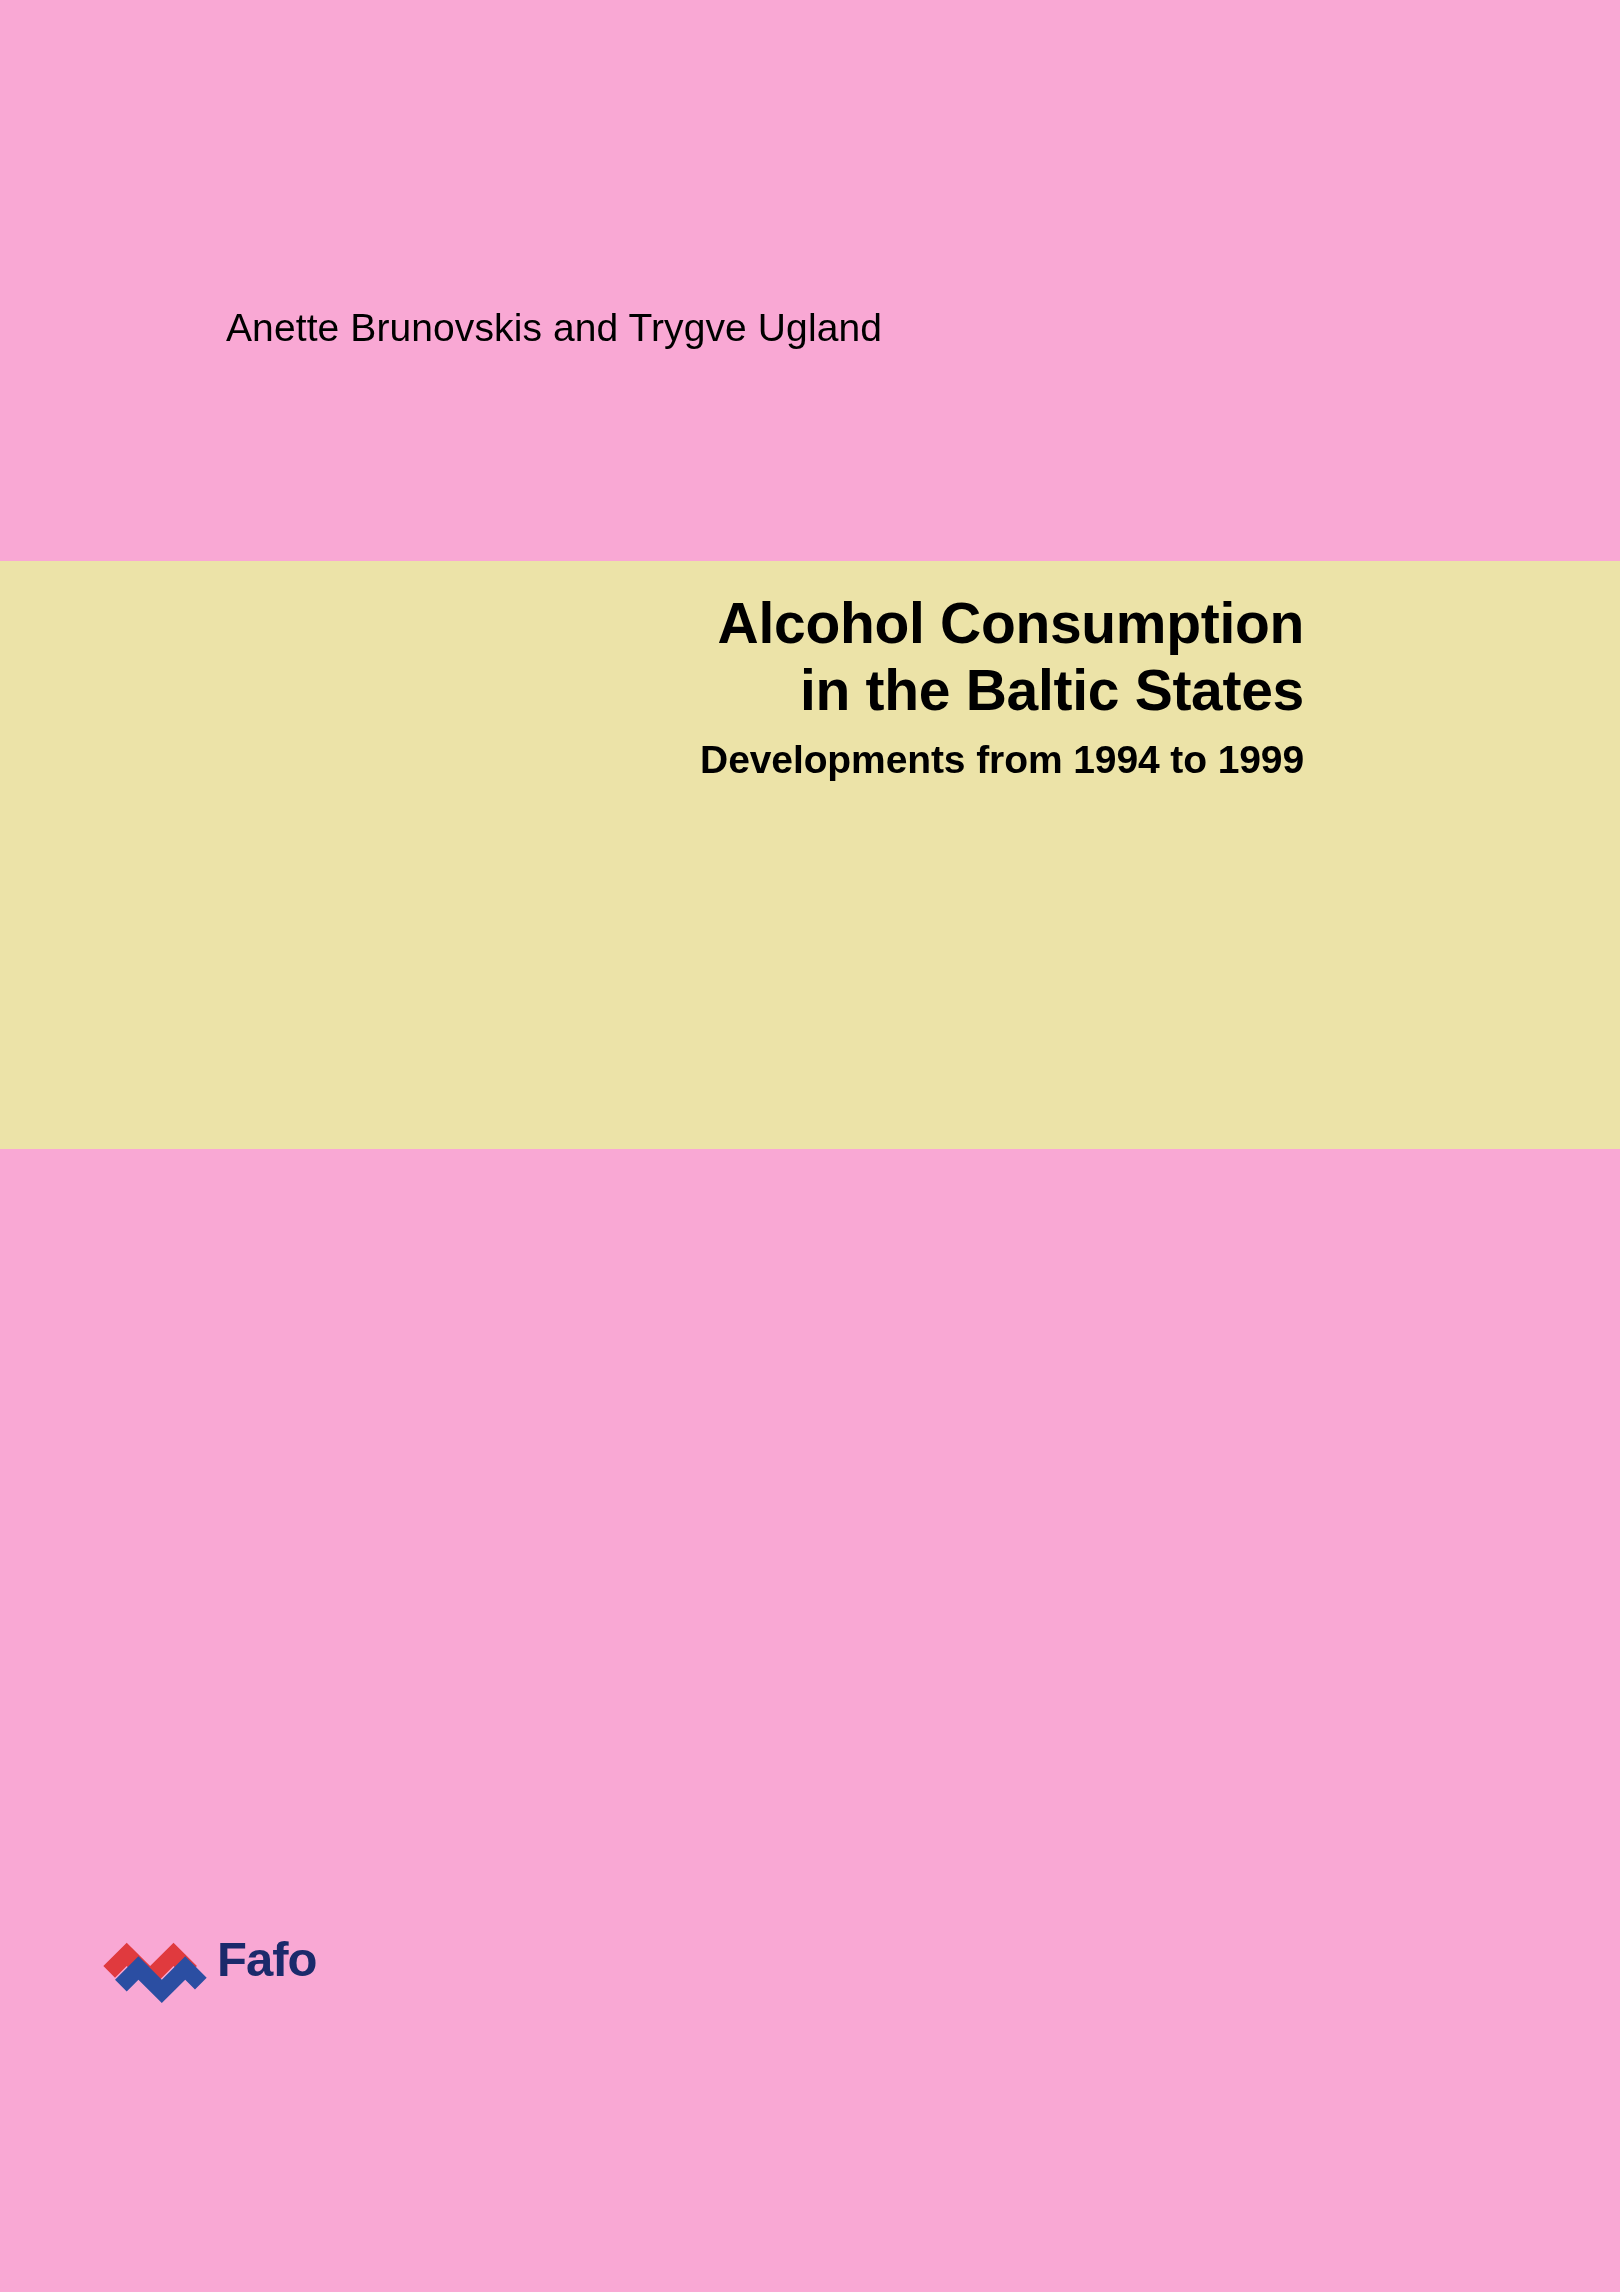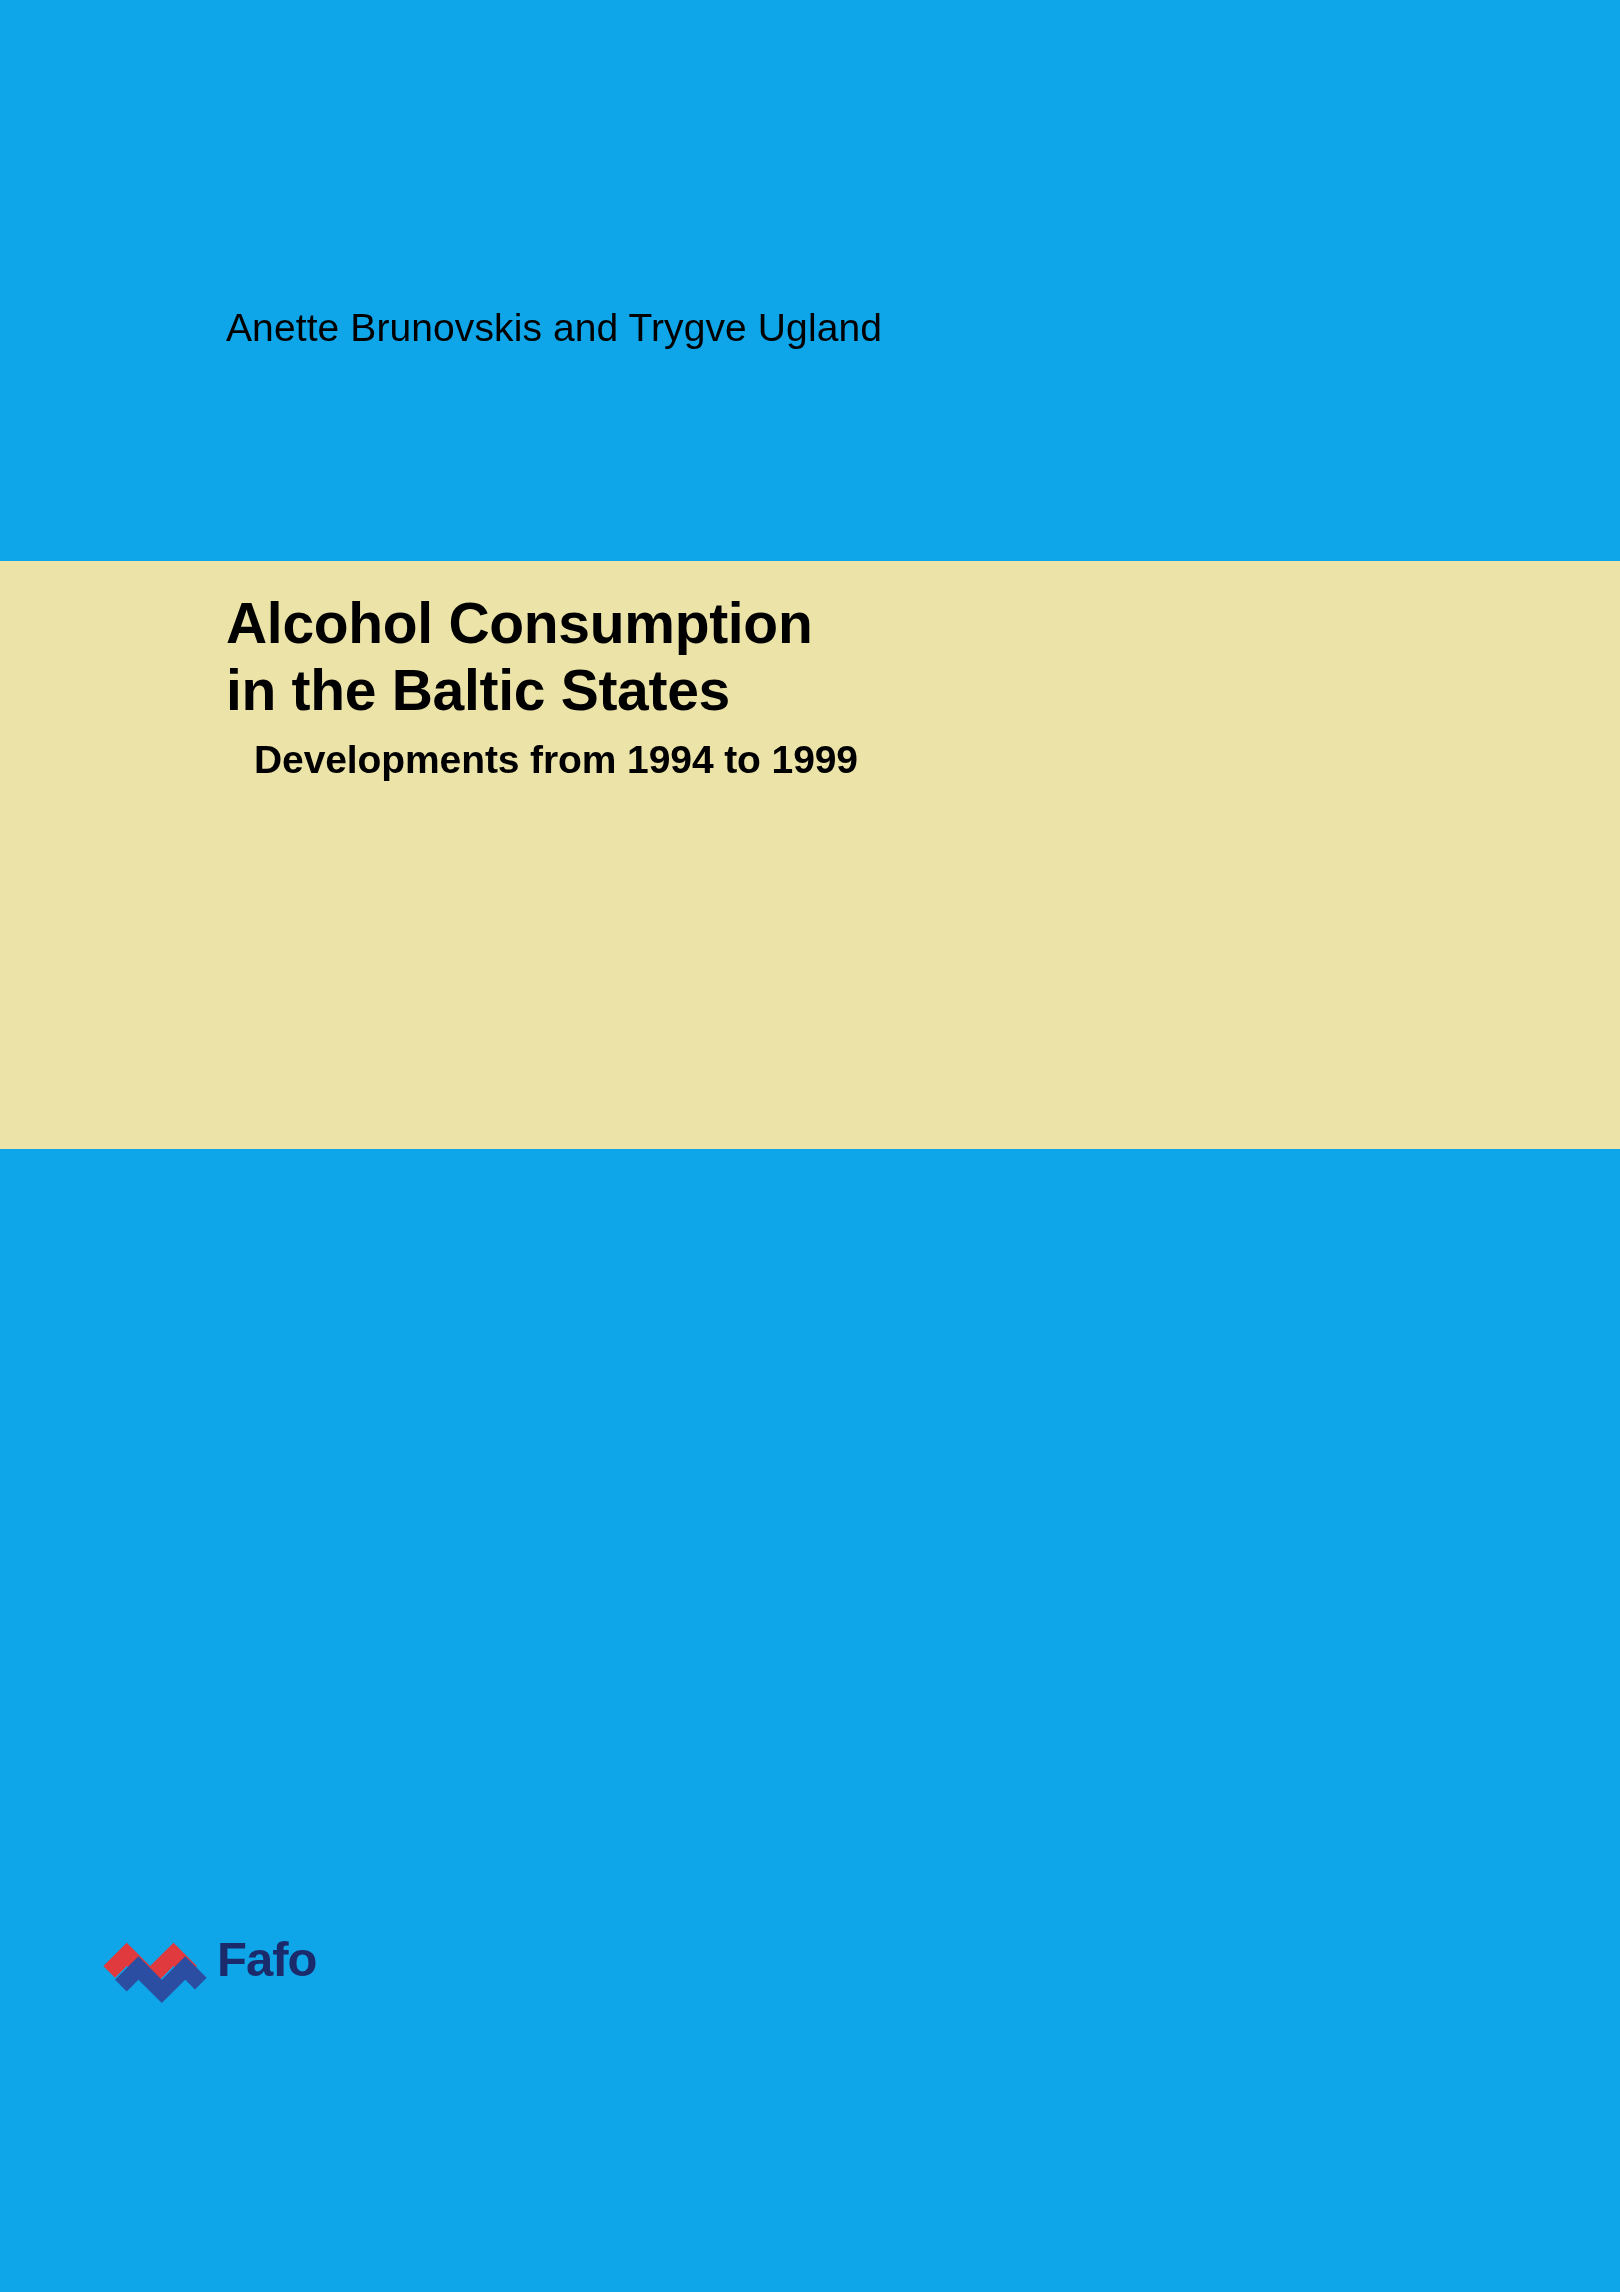--- a/index.html
+++ b/index.html
@@ -12,21 +12,21 @@
     height: 2293px;
     position: relative;
     font-family: "Liberation Sans", sans-serif;
     overflow: hidden;
   }
   .page {
     position: absolute;
     top: 0; left: 0;
     width: 1620px;
     height: 2293px;
-    background: #0ea5e9;
+    background: #f9a8d4;
   }
   .authors {
     position: absolute;
     left: 226px;
     top: 306px;
     font-size: 39px;
     font-weight: 400;
     color: #000000;
     letter-spacing: 0.1px;
     white-space: nowrap;
@@ -37,20 +37,21 @@
     top: 561px;
     width: 1620px;
     height: 588px;
     background: #ece3a8;
   }
   .title-block {
     position: absolute;
     left: 226px;
     top: 29px;
     width: 1078px;
+    text-align: right;
   }
   .title-line {
     font-size: 57px;
     font-weight: 700;
     color: #000000;
     line-height: 1.17;
     letter-spacing: -0.3px;
     white-space: nowrap;
   }
   .subtitle-line {

